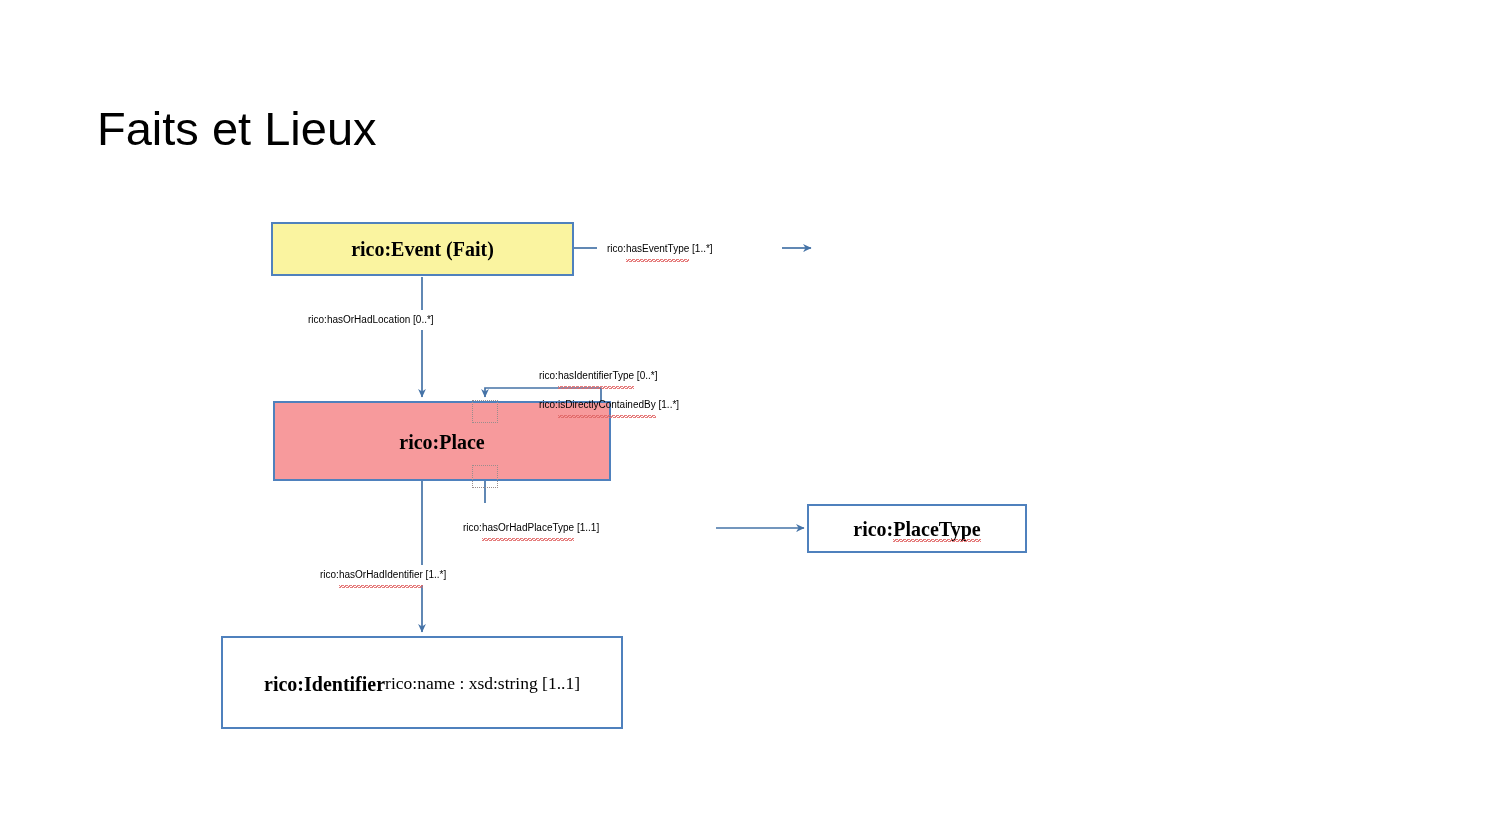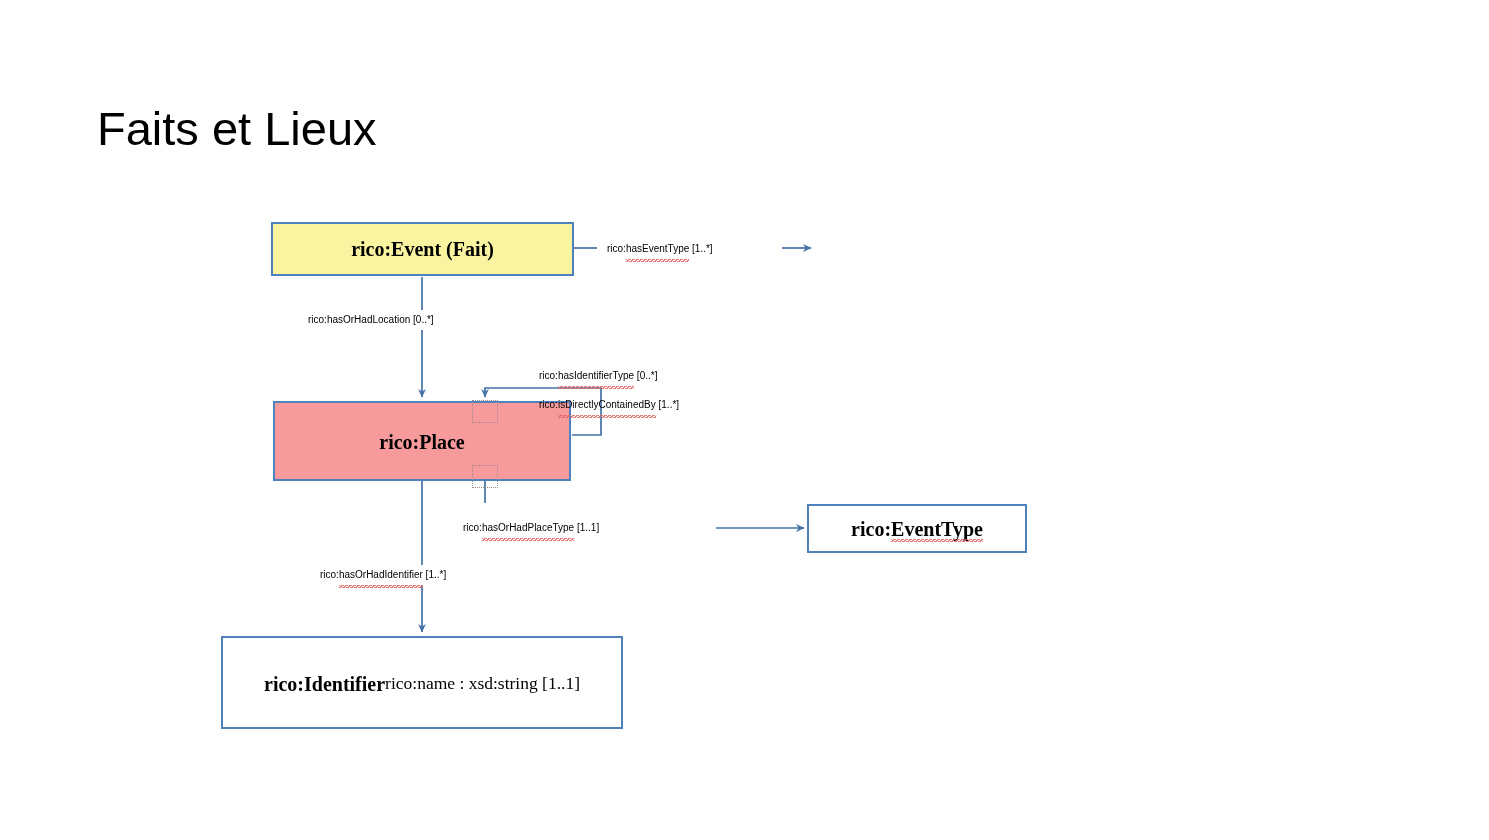--- a/index.html
+++ b/index.html
@@ -85,21 +85,21 @@
     width: 206px;
     height: 53px;
     background: #ffffff;
     display: flex;
     align-items: center;
     justify-content: center;
   }
   #box-place {
     left: 273px;
     top: 401px;
-    width: 298px;
+    width: 338px;
     height: 80px;
     background: #F79A9C;
     display: flex;
     flex-direction: column;
     align-items: center;
     justify-content: center;
     padding-top: 2px;
   }
   #box-placetype {
     left: 807px;
@@ -218,21 +218,21 @@
   </div>
 
 
   <div class="uml-box" id="box-place">
     <div class="box-title">rico:Place</div>
   </div>
   <div class="conn-handle" id="handle-top"></div>
   <div class="conn-handle" id="handle-bottom"></div>
 
   <div class="uml-box" id="box-placetype">
-    <div class="box-title"><span>rico:</span><span class="squiggle squiggle-serif">EventType</span></div>
+    <div class="box-title"><span>rico:</span><span class="squiggle squiggle-serif">PlaceType</span></div>
   </div>
 
   <div class="uml-box" id="box-identifier">
     <div class="box-title">rico:Identifier</div>
     <div class="box-attr">rico:name : xsd:string [1..1]</div>
   </div>
 
   <div class="edge-label" id="lbl-haseventtype"><span>rico:</span><span class="squiggle">hasEventType</span><span> [1..*]</span></div>
 
   <div class="edge-label" id="lbl-hasorhadloc">rico:hasOrHadLocation [0..*]</div>

